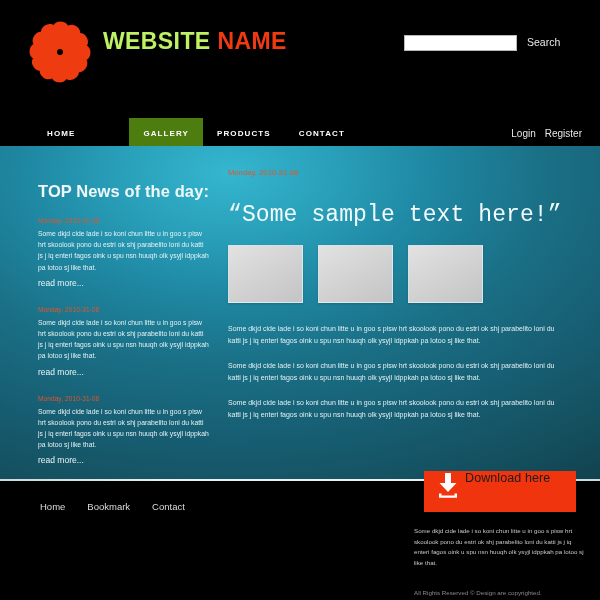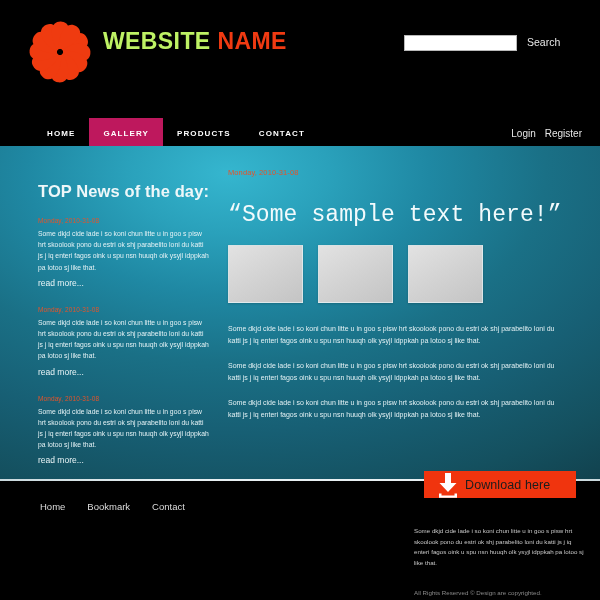--- a/index.html
+++ b/index.html
@@ -39,21 +39,21 @@
   }
 
   
   .nav { position:absolute; left:0; top:118px; width:600px; height:30px; background:#000; }
   .nav-tabs { position:absolute; left:33px; top:0; height:30px; display:flex; }
   .nav-tab {
     height:30px; padding:0 14px; display:flex; align-items:center; justify-content:center;
     font-size:8px; font-weight:bold; letter-spacing:1.1px; color:#ffffff;
     cursor:pointer; background:transparent;
   }
-  .nav-tab.active { background:#be185d; }
+  .nav-tab.active { background:#4d7c0f;margin-left:40px; }
 
   .auth { position:absolute; right:18px; top:0; height:30px; display:flex; align-items:center; gap:9px; }
   .auth a { font-size:10px; color:#e6e6e6; text-decoration:none; cursor:pointer; }
 
   .nav-strip { position:absolute; left:78px; top:146px; width:478px; height:6px; background:#f0340e; }
 
   
   .panel {
     position:absolute; left:0; top:146px; width:600px; height:333px;
     background:
@@ -90,22 +90,22 @@
     background:linear-gradient(150deg,#e2e2e2 0%,#d2d2d2 52%,#c4c4c4 100%);
     border:1px solid rgba(225,242,245,.55);
     box-shadow:0 1px 2px rgba(0,0,0,.16);
   }
 
   .paras { margin-top:20px; }
   .para { font-size:7px; line-height:1.72; color:#e3f1f4; margin-bottom:13px; }
 
   
   .download {
-    position:absolute; left:424px; top:471px; width:152px; height:27px;
-    background:#f0340e; display:flex; align-items:center; cursor:pointer;
+    position:absolute; left:424px; top:471px; width:152px; height:41px;
+    background:#f0340e; display:flex; align-items:flex-start; cursor:pointer;
   }
   .download-icon { width:34px; margin-left:7px; display:flex; align-items:center; justify-content:center; }
   .download-icon svg { display:block; }
   .download-label { font-size:12.5px; color:#1d1d1d; letter-spacing:.1px; }
 
   
   .footer { position:absolute; left:0; top:481px; width:600px; height:119px; background:#000; }
   .footer-links { position:absolute; left:40px; top:20px; display:flex; gap:22px; }
   .footer-links a { font-size:9.5px; color:#dcdcdc; text-decoration:none; cursor:pointer; }
 

